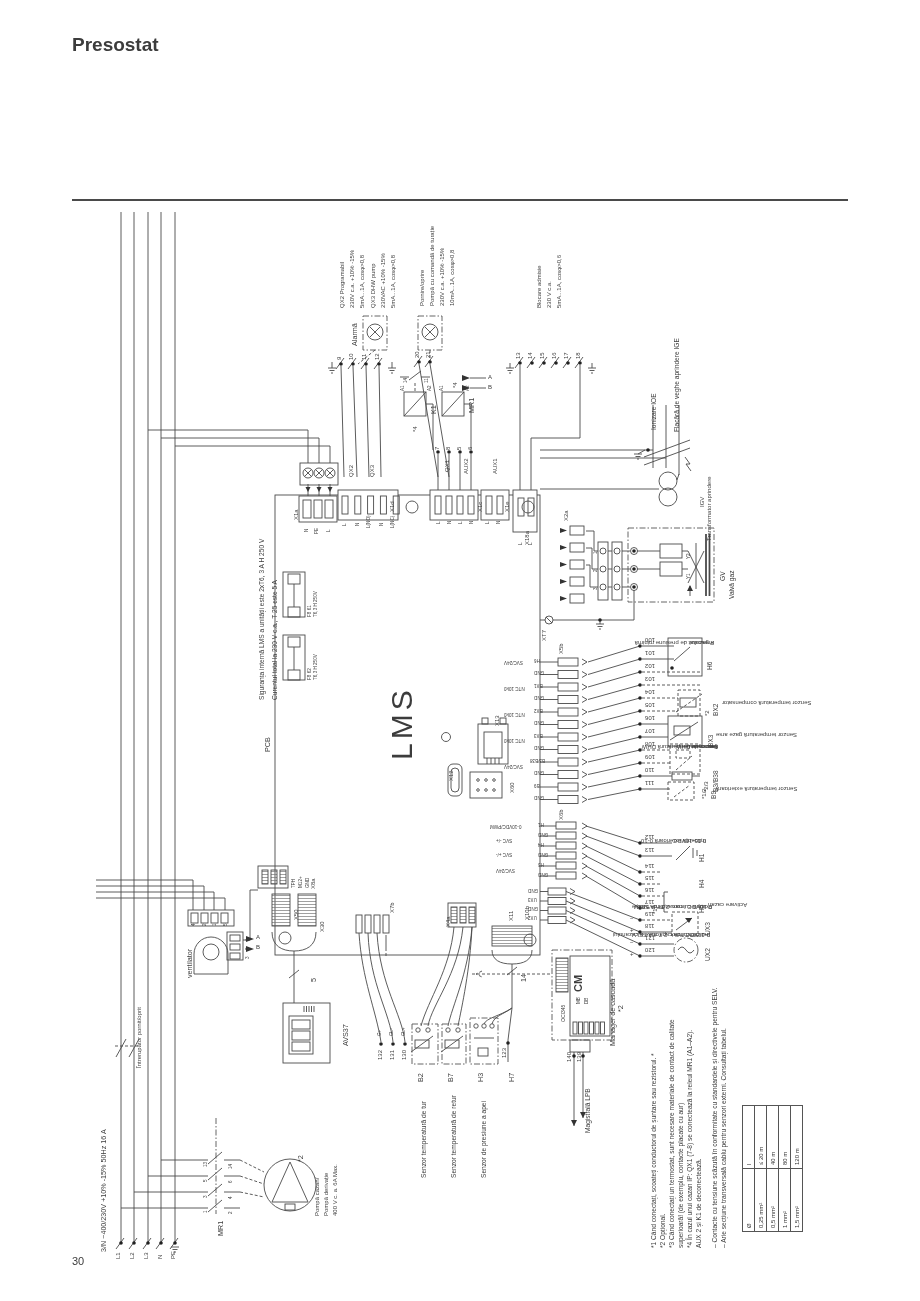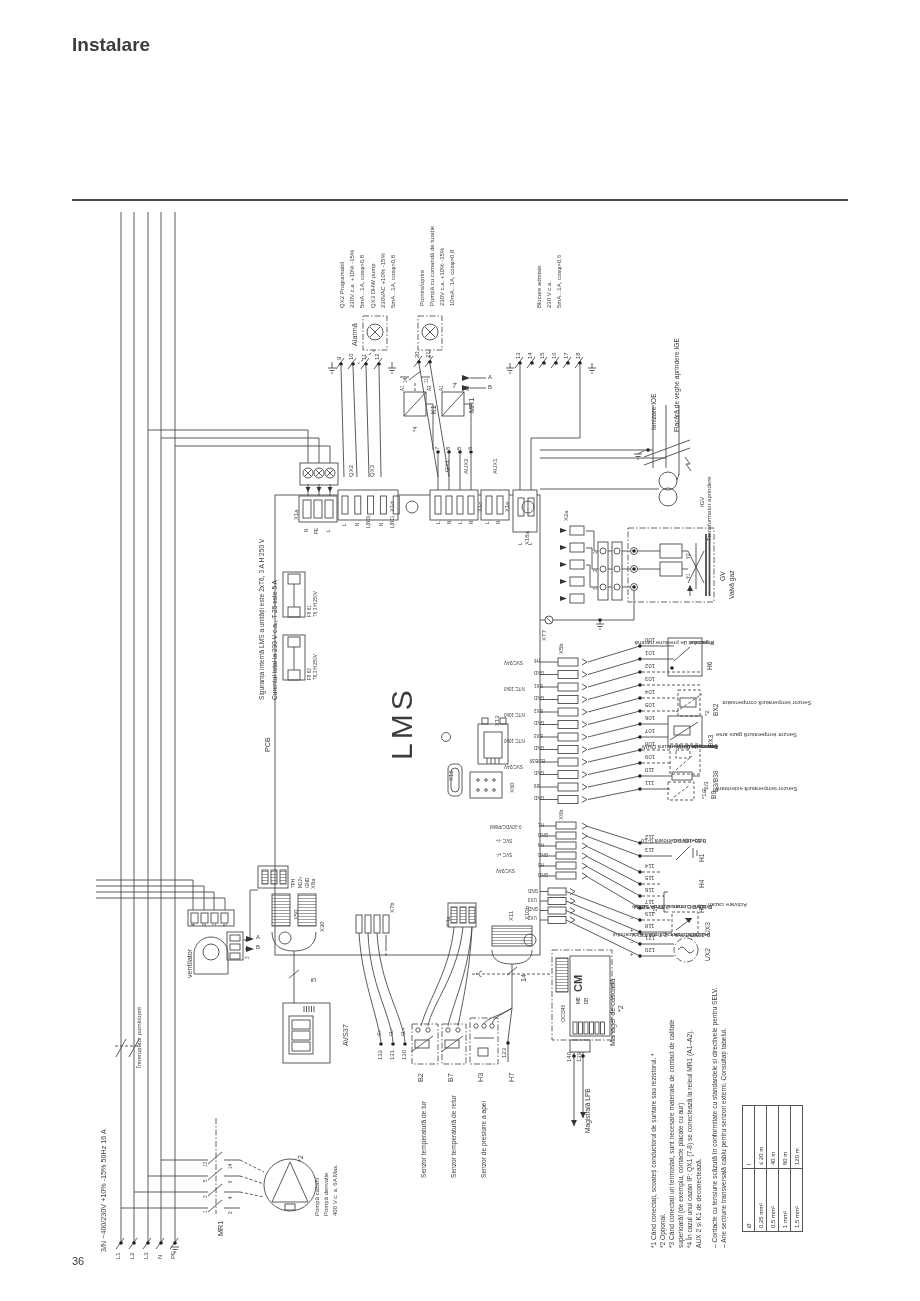--- a/index.html
+++ b/index.html
@@ -28,23 +28,23 @@
   #wiretable{position:absolute;left:742px;top:1232px;transform-origin:0 0;transform:rotate(-90deg);
              border-collapse:collapse;font-size:6px;color:#333;}
   #wiretable td,#wiretable th{border:0.8px solid #555;padding:1px 3px;font-weight:normal;text-align:left;height:9px;}
   #wiretable th{width:56px;}
 </style>
 </head>
 <body>
 
 <div id="page">
 
-  <b class="t1" style="left:72px;top:34px">Instalare</b>
+  <b class="t1" style="left:72px;top:34px">Presostat</b>
   <div class="rule" style="left:72px;top:199px;width:776px;height:1.5px"></div>
-  <i class="pn" style="left:72px;top:1255px">36</i>
+  <i class="pn" style="left:72px;top:1255px">30</i>
 
   <svg width="920" height="1301" viewBox="0 0 920 1301">
     <defs>
       <pattern id="hz" patternUnits="userSpaceOnUse" width="3" height="3">
         <path d="M0,1.5H3" stroke="#777" stroke-width="0.7"></path>
       </pattern>
     </defs>
 
     <g stroke="#4a4a4a" stroke-width="0.9" fill="none">
       <path d="M121,212V1243M134,212V1243M148,212V1243M161,212V1243M175,212V1243

